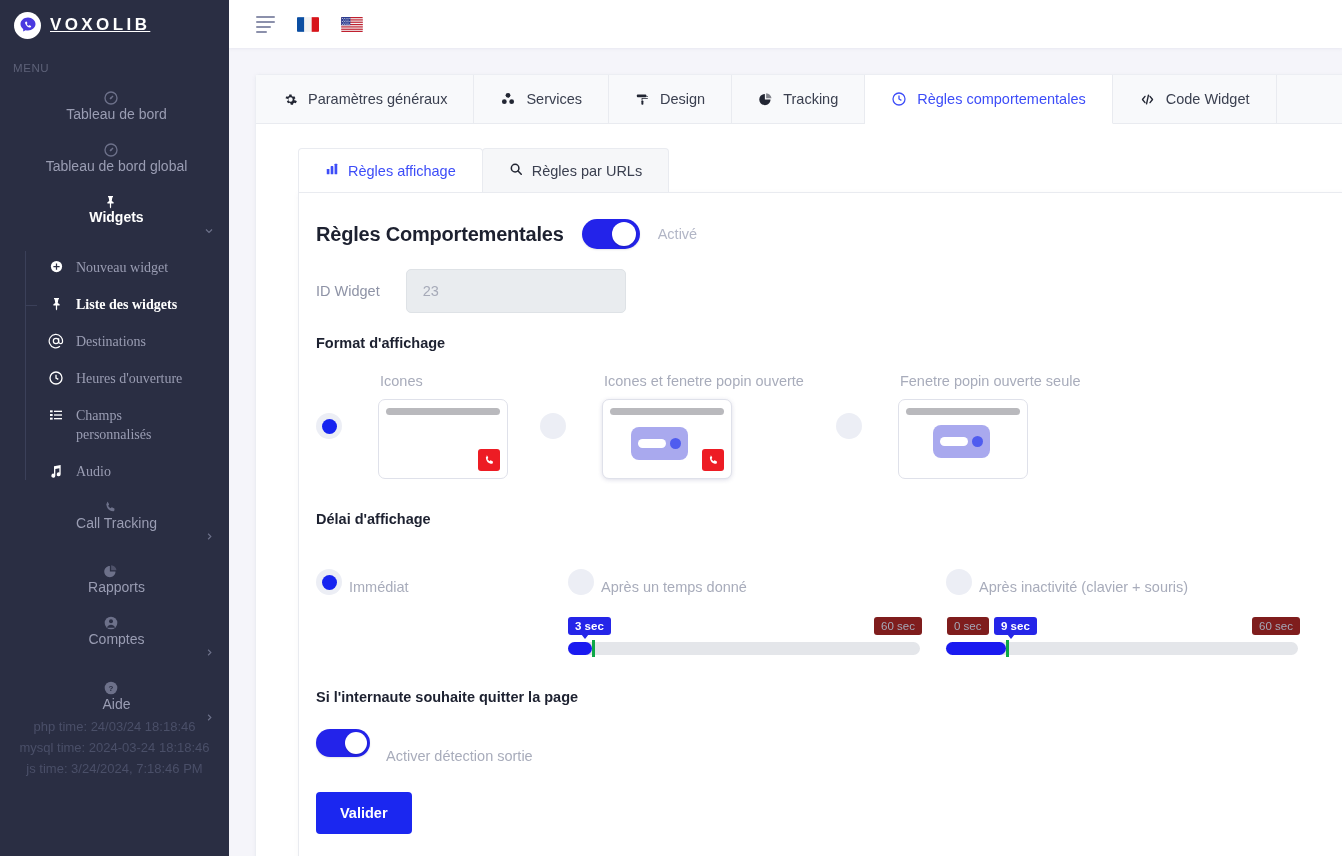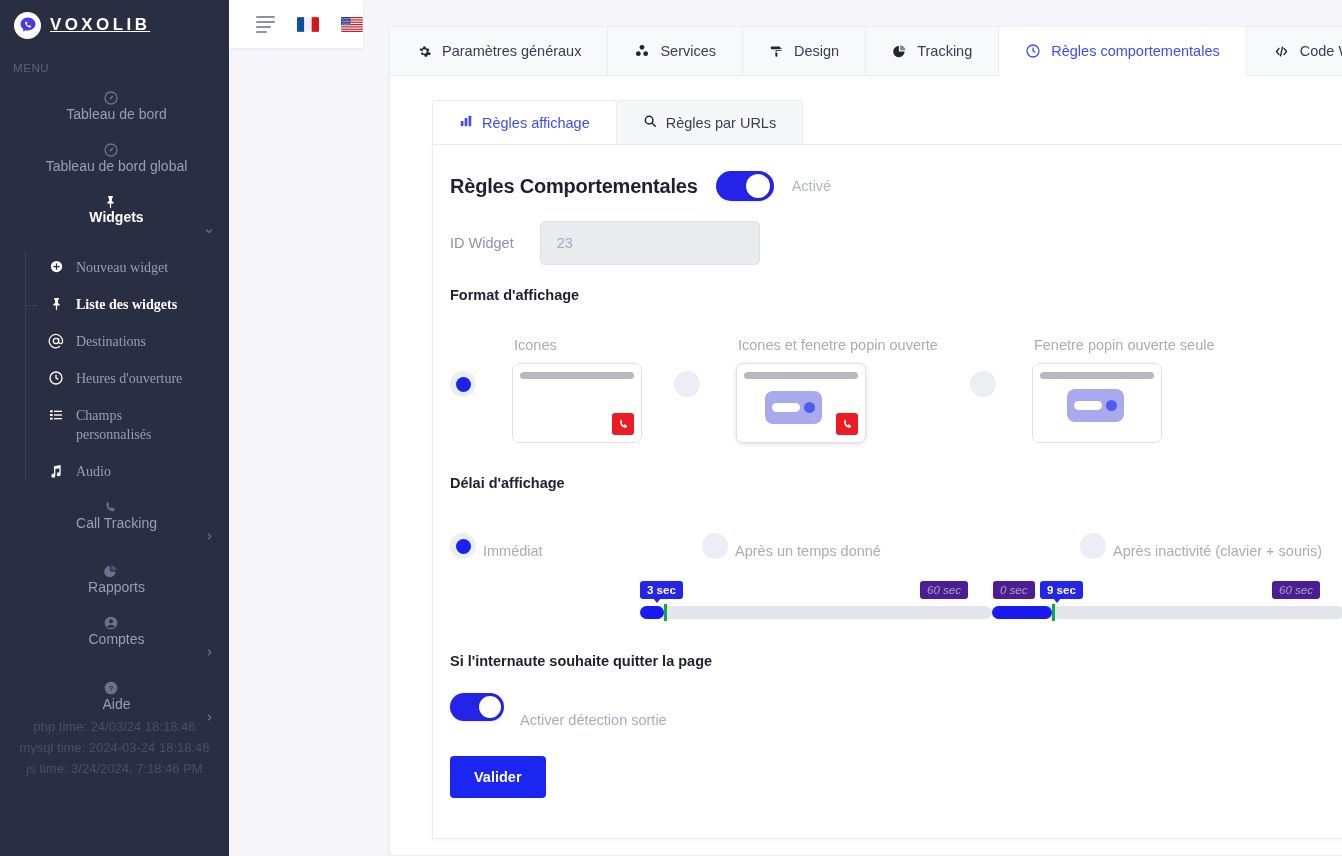--- a/index.html
+++ b/index.html
@@ -78,21 +78,21 @@
   .side-footer {
     position: absolute; left: 0; right: 0; top: 716px;
     text-align: center; color: #4a4f68; font-size: 13px;
     line-height: 21px; padding: 0 14px;
   }
 
   
   .main {
     flex: 1; height: 856px; position: relative;
     background: #f5f5fa;
-    display: flex; flex-direction: row;
+    display: flex; flex-direction: column;
     overflow: hidden;
   }
   .topbar {
     height: 48px; min-height: 48px; background: #ffffff;
     display: flex; align-items: center; gap: 22px;
     padding-left: 27px;
     box-shadow: 0 1px 3px rgba(120,120,160,.10);
     position: relative; z-index: 5;
   }
   .burger { display: flex; flex-direction: column; gap: 3px; cursor: pointer; padding: 4px 0; }
@@ -188,21 +188,21 @@
     border-radius: 5px;
     display: flex; align-items: center; padding-left: 16px;
     color: #a6aab8; font-size: 14.5px;
   }
 
   .section-title { font-size: 14.5px; font-weight: bold; color: #1d2130; }
 
   
   .formats { display: flex; align-items: flex-end; padding-top: 22px; }
   .fmt-group { display: flex; align-items: center; }
-  .fmt-col { display: flex; flex-direction: column; margin-top: 12px; }
+  .fmt-col { display: flex; flex-direction: column; }
   .fmt-cap { font-size: 14.5px; color: #a8acbb; padding-bottom: 10px; padding-left: 2px; }
   .radio {
     width: 26px; height: 26px; border-radius: 50%;
     background: #eceef5; display: flex; align-items: center;
     justify-content: center; cursor: pointer; flex-shrink: 0;
   }
   .radio.checked { background: #eceef5; }
   .radio.checked::after {
     content: ""; width: 15px; height: 15px; border-radius: 50%;
     background: #1724f0;
@@ -239,21 +239,21 @@
   .dr.checked .dr-label { color: #a8acbb; }
 
   
   .sliders { display: flex; padding-top: 22px; position: relative; }
   .slider-box { position: relative; }
   .slider-caps { position: relative; height: 22px; }
   .cap {
     position: absolute; font-size: 11.5px; padding: 3px 7px;
     border-radius: 3px; white-space: nowrap;
   }
-  .cap.grey { background: #4c1d95; color: #a4a9b8; font-style: italic; }
+  .cap.grey { background: #7f1d1d; color: #a4a9b8; }
   .cap.blue { background: #2525e8; color: #ffffff; font-weight: bold; }
   .cap.blue::after {
     content: ""; position: absolute; left: 13px; bottom: -4px;
     border-left: 4px solid transparent; border-right: 4px solid transparent;
     border-top: 5px solid #2525e8;
   }
   .track {
     height: 13px; border-radius: 7px; background: #e4e6ea;
     position: relative; margin-top: 3px;
   }

